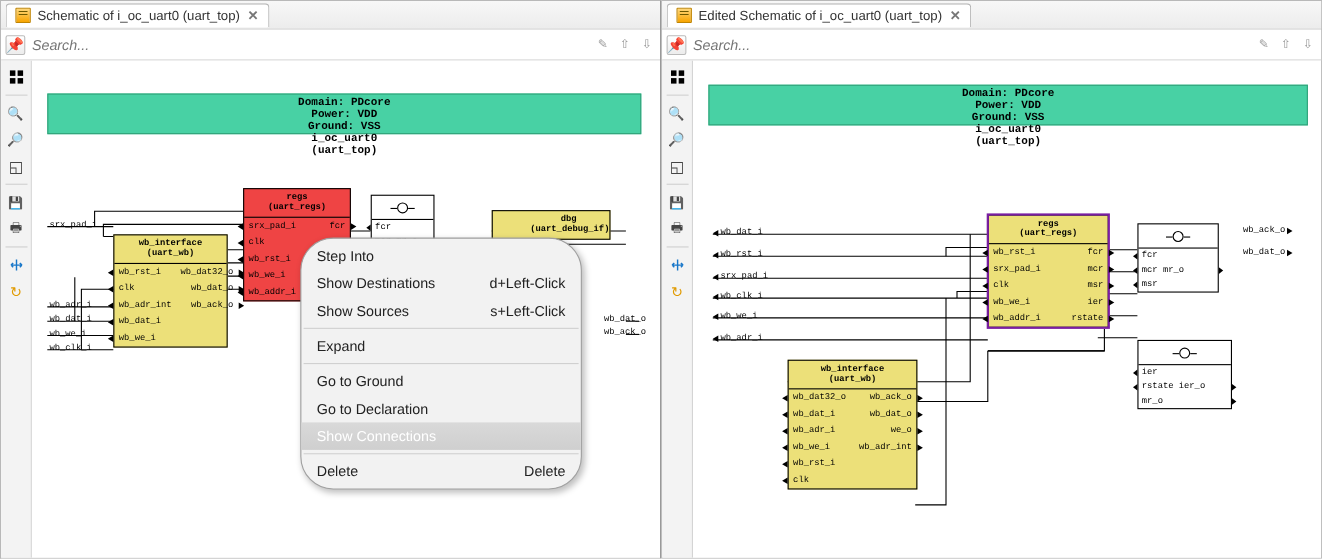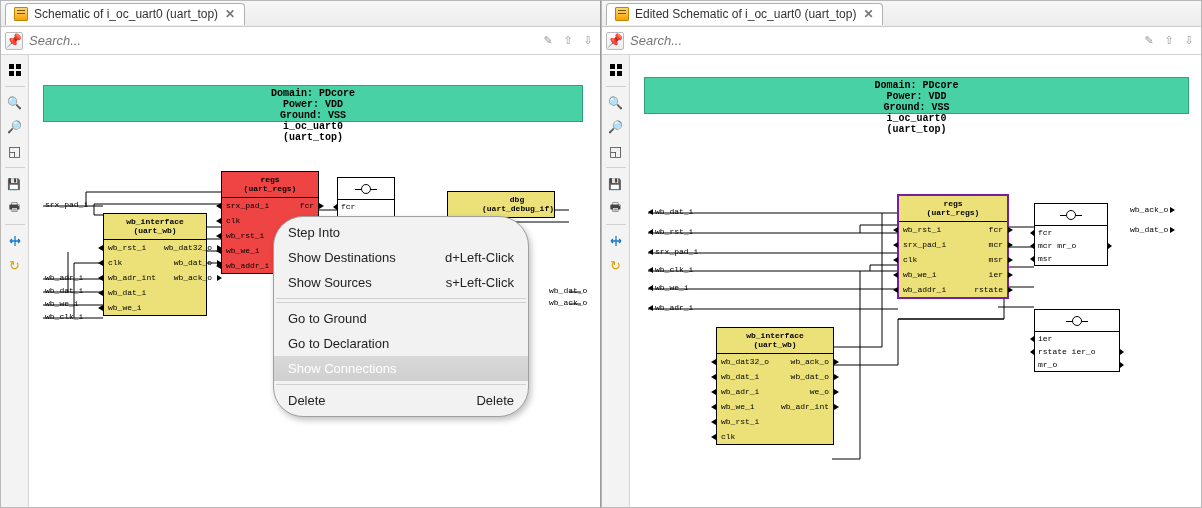--- a/index.html
+++ b/index.html
@@ -443,20 +443,23 @@
           </div>
         <div class="item">
             <span>Show Destinations</span>
             <span>d+Left-Click</span>
           </div>
         <div class="item">
             <span>Show Sources</span>
             <span>s+Left-Click</span>
           </div>
         <div class="sep"></div>
+        <div class="item">
+            <span>Expand</span>
+          </div>
         <div class="sep"></div>
         <div class="item">
             <span>Go to Ground</span>
           </div>
         <div class="item">
             <span>Go to Declaration</span>
           </div>
         <div class="item highlight">
             <span>Show Connections</span>
           </div>

